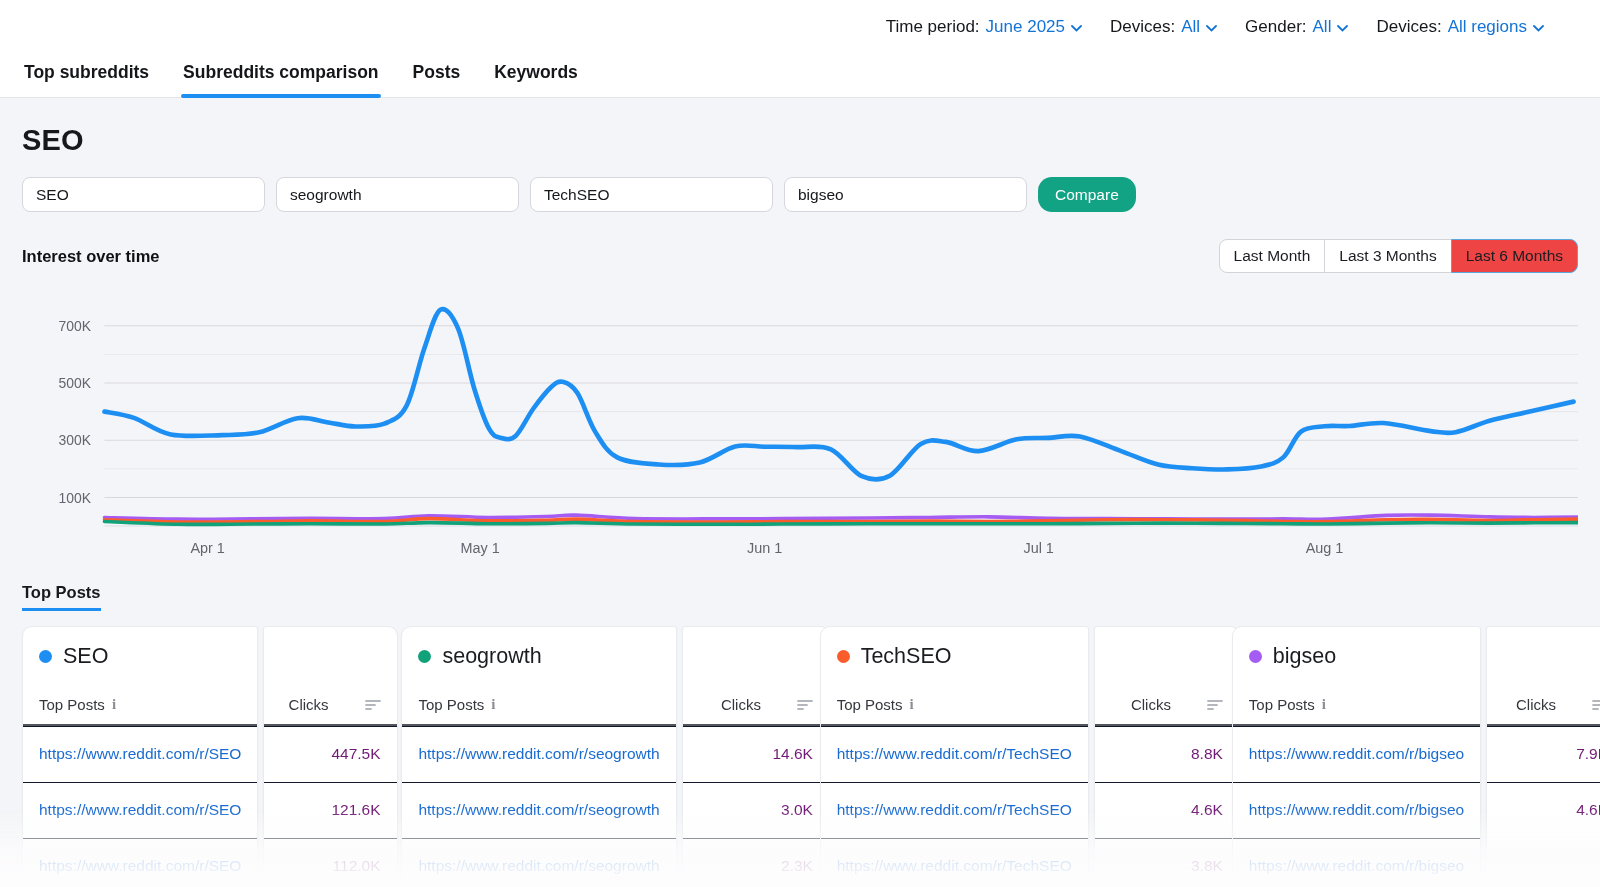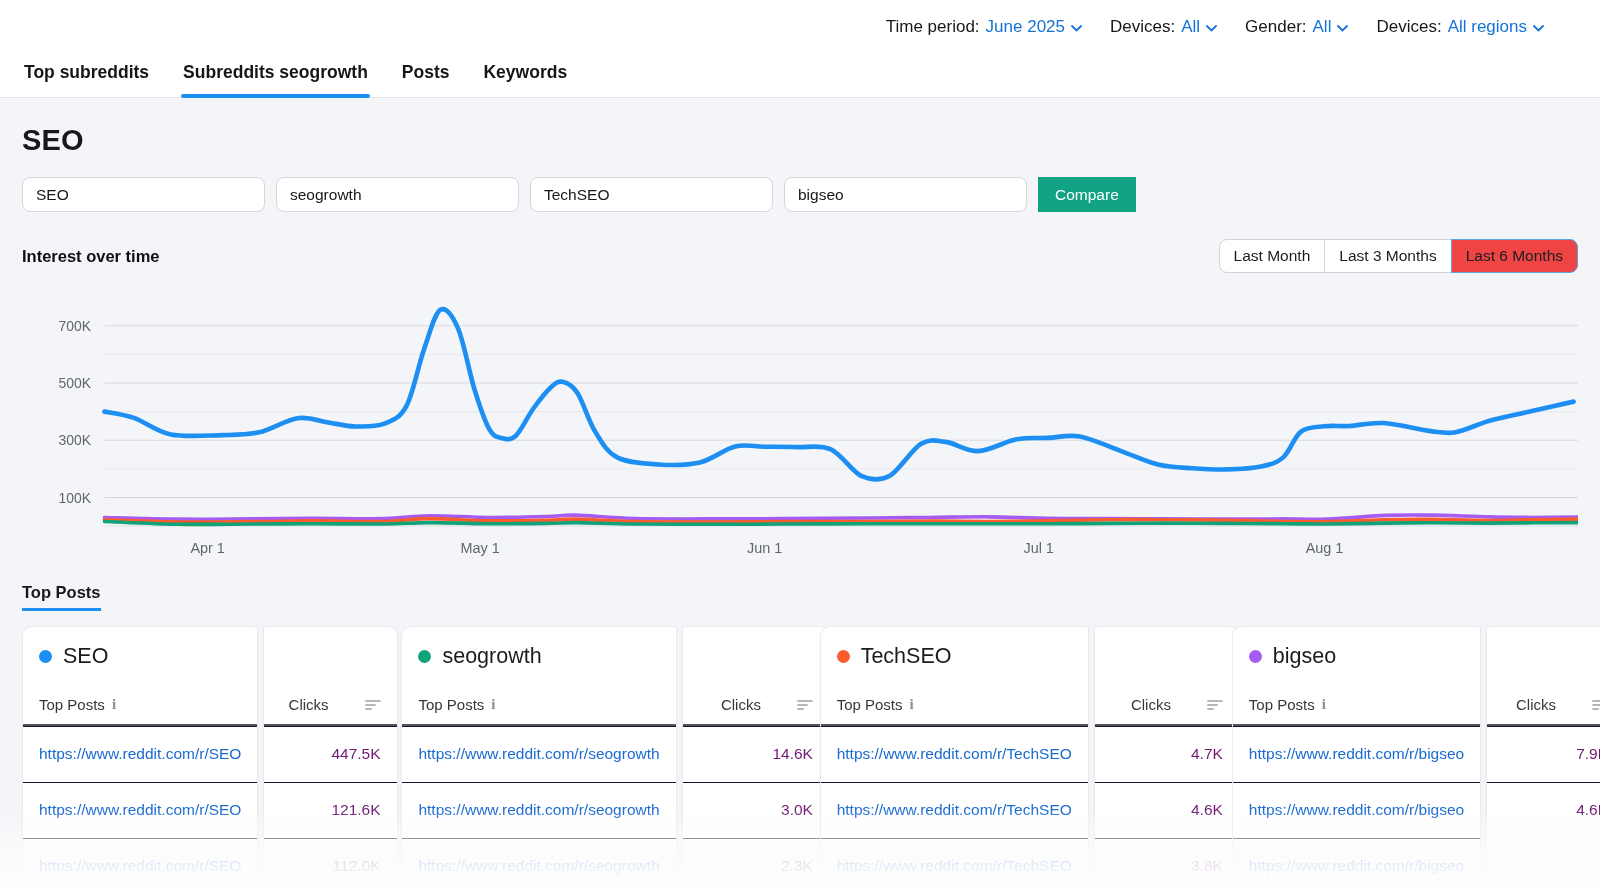--- a/index.html
+++ b/index.html
@@ -23,21 +23,21 @@
 
   
   .content { padding: 14px 22px 0; }
   h1.page-title { font-size: 29px; font-weight: 800; margin: 12px 0 20px; letter-spacing: .2px; }
 
   .inputs-row { display: flex; gap: 11px; align-items: center; }
   .sub-input { width: 243px; height: 35px; border: 1px solid #d5d7dd; border-radius: 8px;
             background: #fff; font-size: 15.5px; padding: 0 13px; color: #16171b;
             font-family: "Liberation Sans", sans-serif; }
   .compare-btn { height: 35px; padding: 0 17px; background: #12a284; color: #fff;
-            border: none; border-radius: 0; font-size: 15.5px; cursor: pointer;
+            border: none; border-radius: 14px; font-size: 15.5px; cursor: pointer;
             font-family: "Liberation Sans", sans-serif; }
 
   .chart-header { margin-top: 27px; display: flex; justify-content: space-between; align-items: center; }
   .section-title { font-size: 16.5px; font-weight: 700; color: #101114; }
   .range-toggle { display: flex; }
   .range-btn { background: #fff; border: 1px solid #d2d4da; font-size: 15.5px; padding: 7px 14px;
             cursor: pointer; color: #1b1c21; font-family: "Liberation Sans", sans-serif;
             margin-left: -1px; position: relative; }
   .range-btn:first-child { border-radius: 8px 0 0 8px; margin-left: 0; }
   .range-btn:last-child { border-radius: 0 8px 8px 0; }
@@ -104,21 +104,21 @@
     <span class="flabel">Devices:</span>
     <span class="fvalue">All regions</span>
     <svg class="chev" viewBox="0 0 11 7">
         <polyline points="1,1 5.5,5.5 10,1" fill="none" stroke="#1473d6" stroke-width="1.8" stroke-linecap="round"></polyline>
       </svg>
   </div>
 </div>
 
 <div class="tabbar">
   <div class="tab">Top subreddits</div>
-  <div class="tab active">Subreddits seogrowth</div>
+  <div class="tab active">Subreddits comparison</div>
   <div class="tab">Posts</div>
   <div class="tab">Keywords</div>
 </div>
 
 <div class="content">
   <h1 class="page-title">SEO</h1>
 
   <div class="inputs-row">
     <input class="sub-input" type="text" value="SEO" style="">
     <input class="sub-input" type="text" value="seogrowth" style="">
@@ -291,21 +291,21 @@
             <svg class="sort-icon" width="16" height="12" viewBox="0 0 16 12">
                 <g stroke="#9aa0a8" stroke-width="1.7" stroke-linecap="round">
                   <line x1="1" y1="2" x2="15" y2="2"></line>
                   <line x1="1" y1="6" x2="10" y2="6"></line>
                   <line x1="1" y1="10" x2="6" y2="10"></line>
                 </g>
               </svg>
           </div>
         </div>
         <div class="row">
-            <span class="clicks-val">4.7K</span>
+            <span class="clicks-val">8.8K</span>
           </div>
         <div class="row">
             <span class="clicks-val">4.6K</span>
           </div>
         <div class="row">
             <span class="clicks-val">3.8K</span>
           </div>
       </div>
     </div>
 

